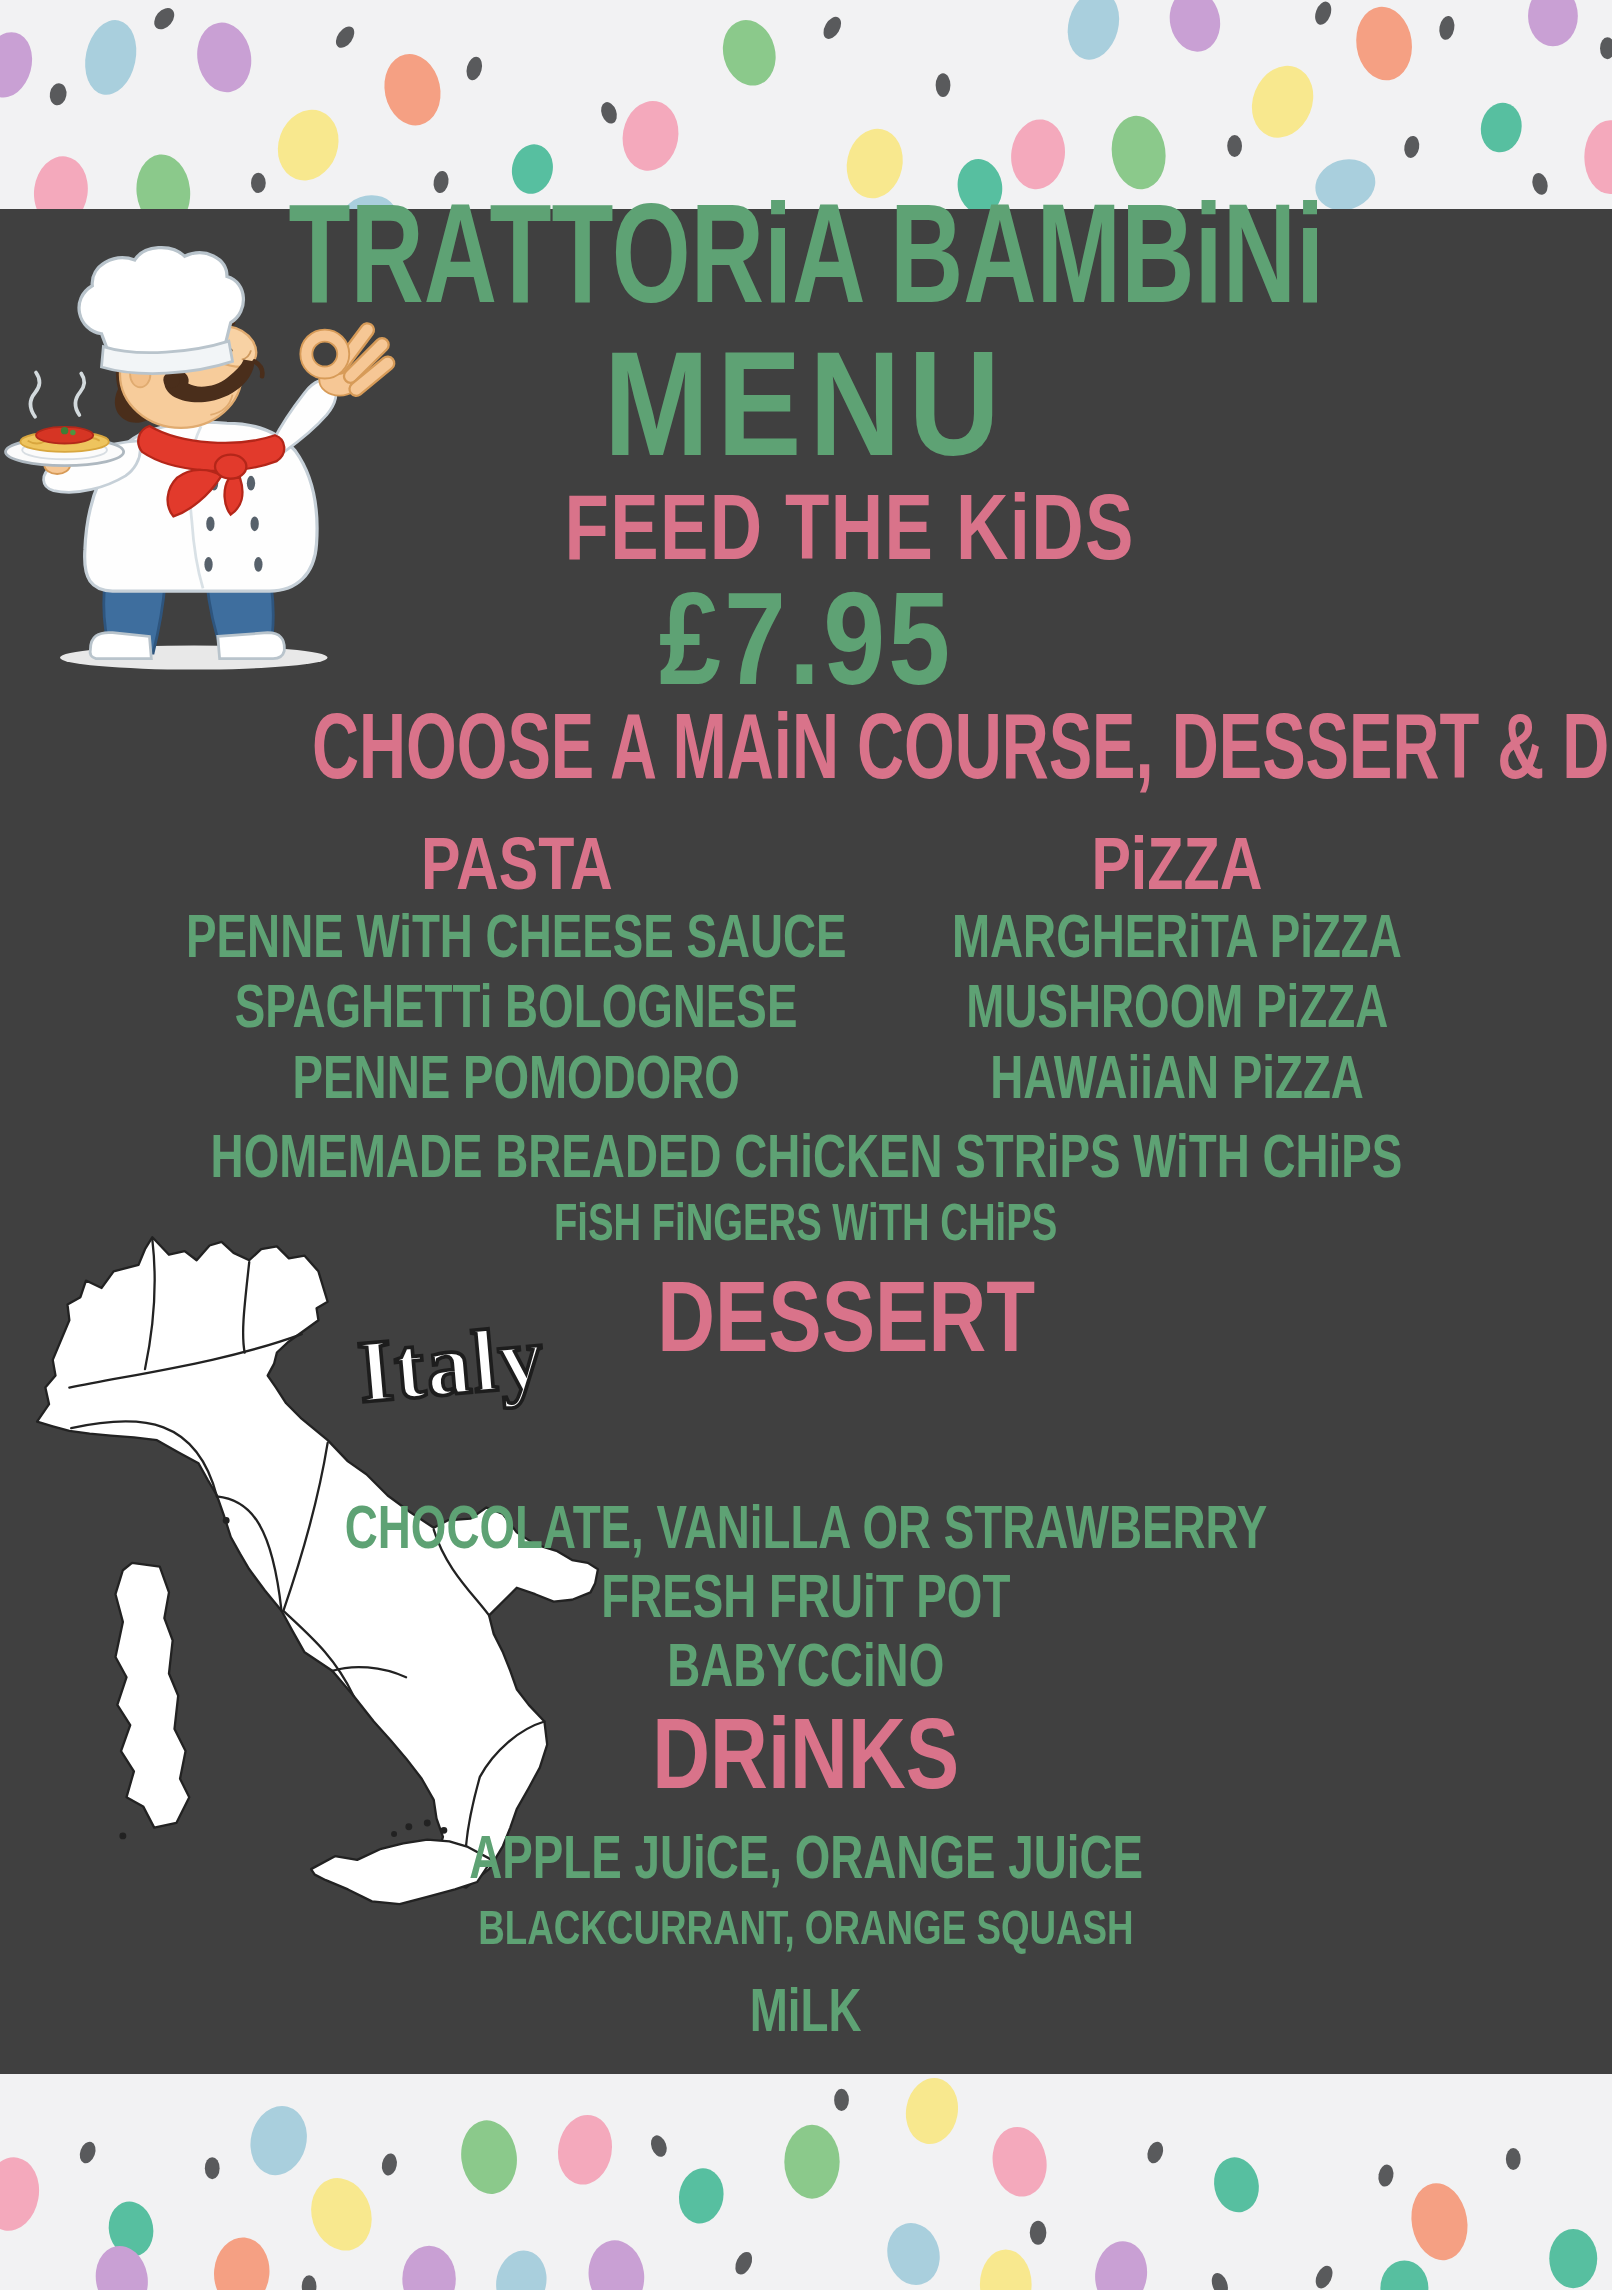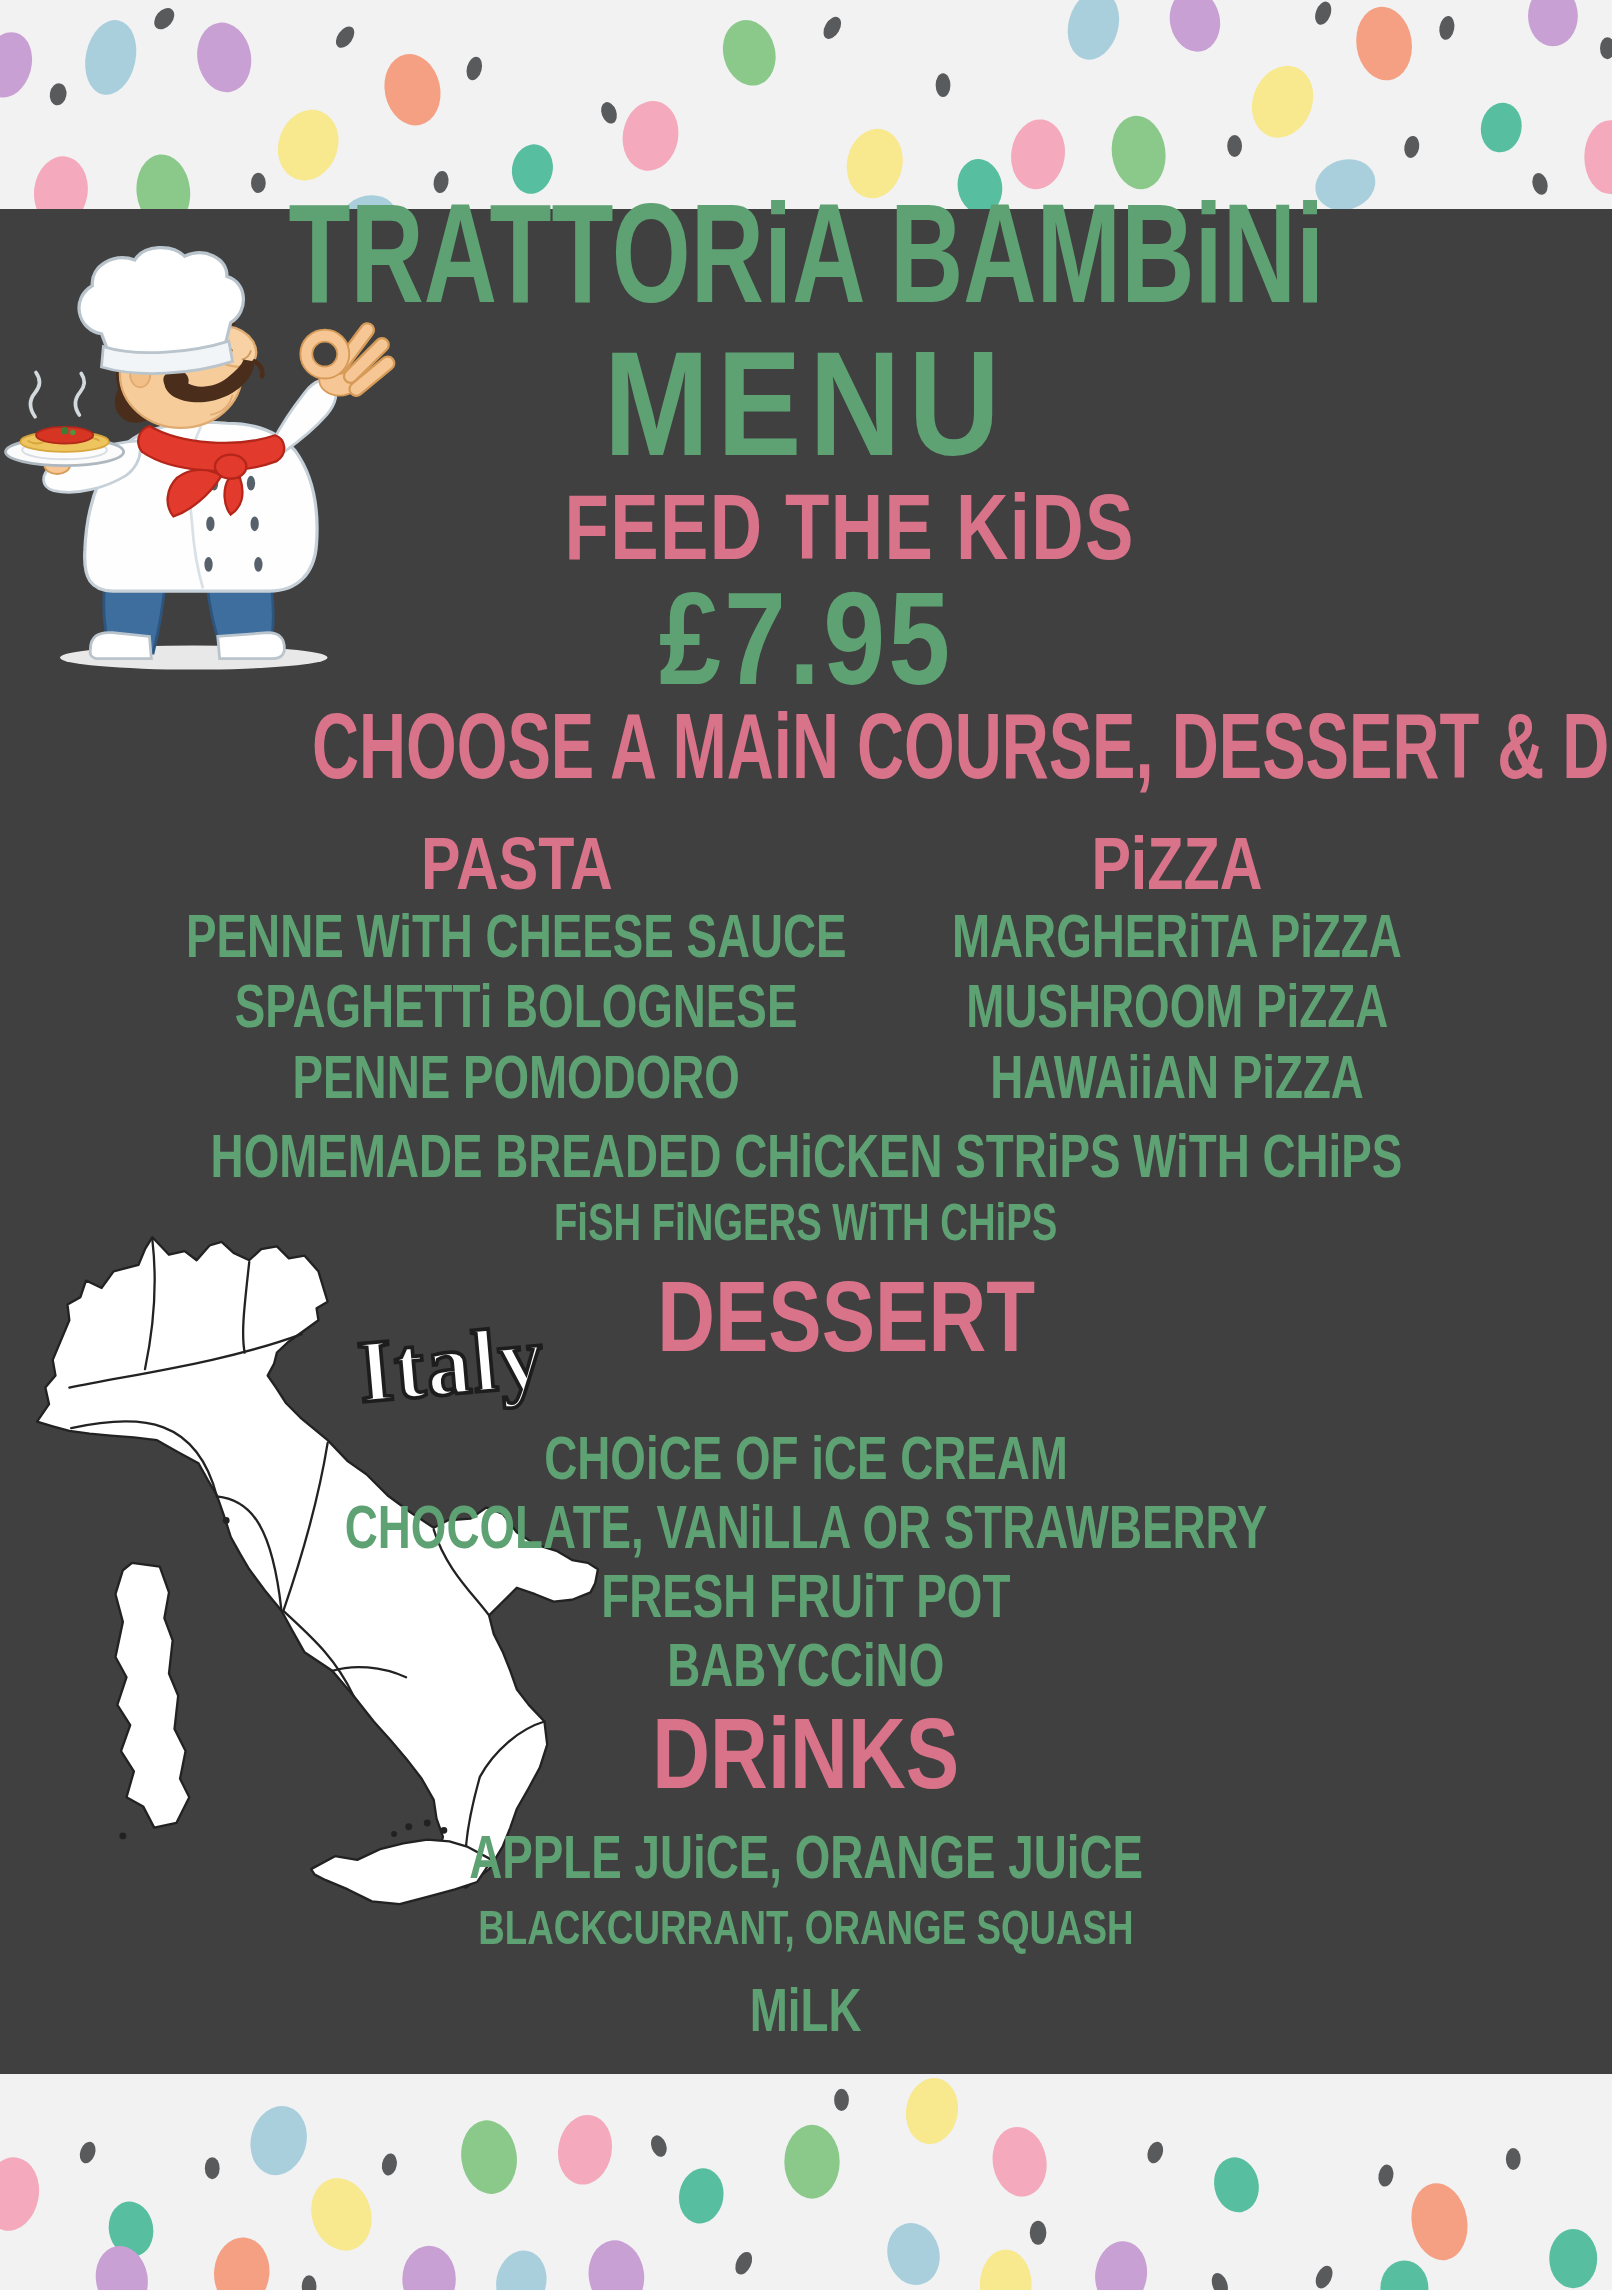--- a/index.html
+++ b/index.html
@@ -159,21 +159,20 @@
       <circle cx="448" cy="650" r="2.5" fill="#222222"></circle>
       <circle cx="466" cy="658" r="2.5" fill="#222222"></circle>
       <circle cx="412" cy="662" r="2" fill="#222222"></circle>
       <circle cx="118" cy="664" r="2.5" fill="#222222"></circle>
       <circle cx="230" cy="322" r="2.5" fill="#222222"></circle>
     </g>
   </svg>
   <div class="italy-label"><span>Italy</span></div>
 
   <div class="line pink" style="top:1266px;font-size:100px;margin-left:40px;"><span class="t" style="--sx:.8">DESSERT</span></div>
-  <div class="line green" style="top:1428px;font-size:61px;"><span class="t">CHOiCE OF iCE CREAM</span></div>
   <div class="line green" style="top:1497px;font-size:61px;"><span class="t">CHOCOLATE, VANiLLA OR STRAWBERRY</span></div>
   <div class="line green" style="top:1566px;font-size:61px;"><span class="t">FRESH FRUiT POT</span></div>
   <div class="line green" style="top:1635px;font-size:61px;"><span class="t">BABYCCiNO</span></div>
 
   <div class="line pink" style="top:1703px;font-size:100px;"><span class="t" style="--sx:.8">DRiNKS</span></div>
   <div class="line green" style="top:1827px;font-size:61px;"><span class="t">APPLE JUiCE, ORANGE JUiCE</span></div>
   <div class="line green" style="top:1903px;font-size:49px;text-decoration:underline;"><span class="t">BLACKCURRANT, ORANGE SQUASH</span></div>
   <div class="line green" style="top:1980px;font-size:61px;"><span class="t">MiLK</span></div>
 
   <div class="band bottom">

